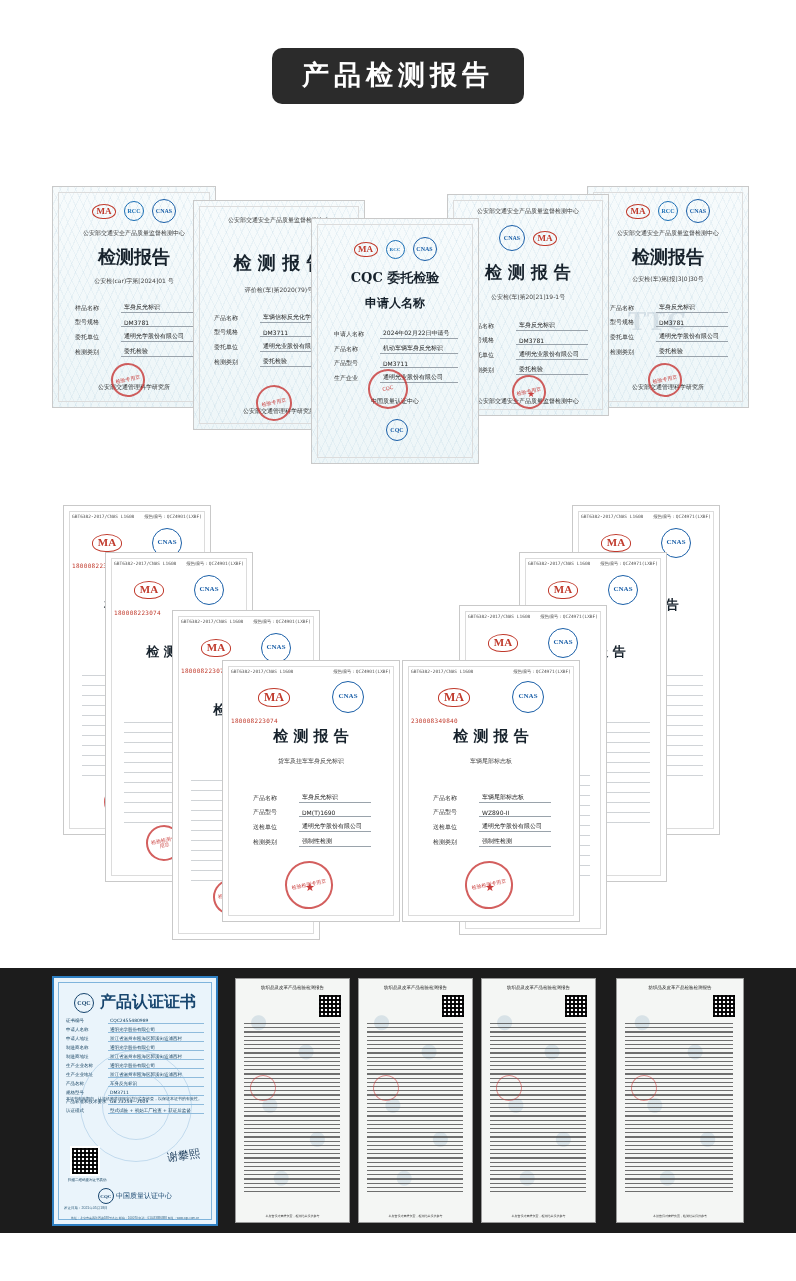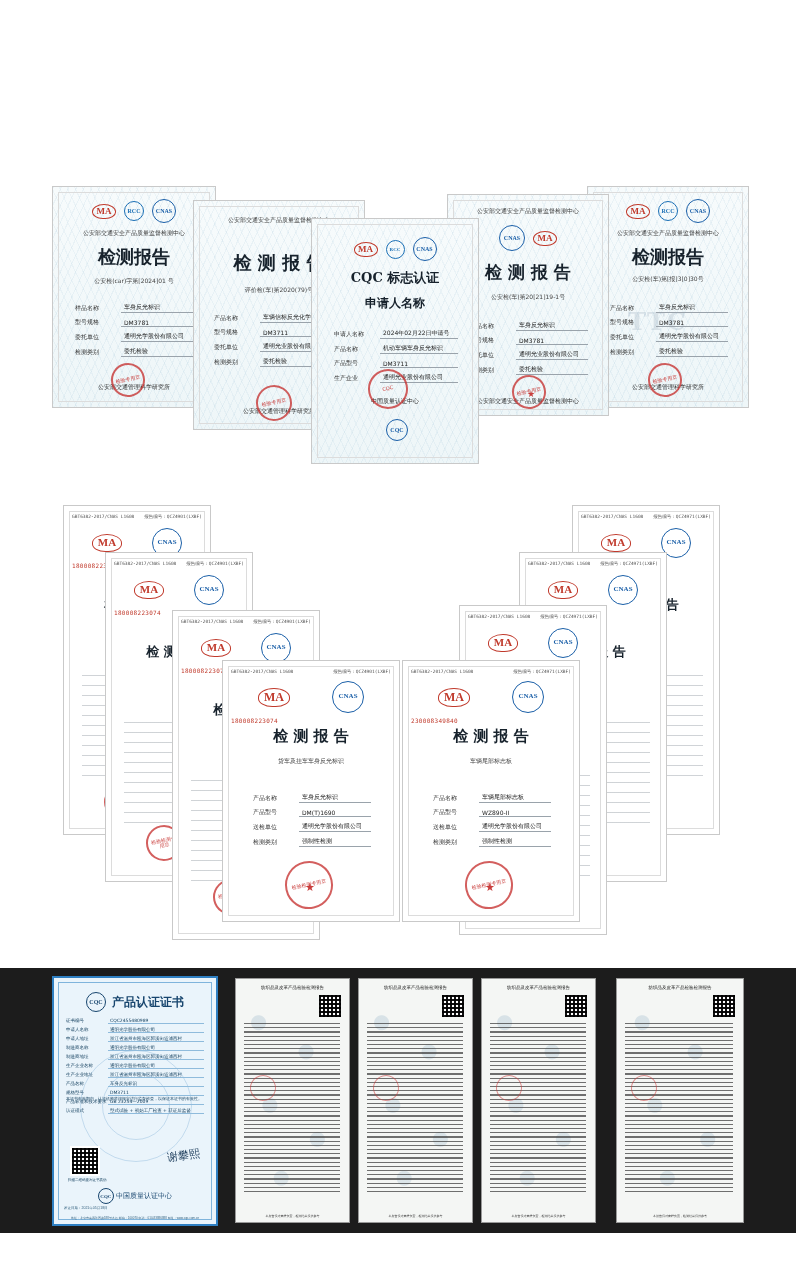--- a/index.html
+++ b/index.html
@@ -249,20 +249,23 @@
     border: 1.5px solid rgba(200,60,60,0.55);
     border-radius: 50%;
     transform: rotate(-15deg);
   }
 </style>
 </head>
 <body>
 
 <div class="page">
 
+  <div class="title-wrap">
+    <div class="title-badge">产品检测报告</div>
+  </div>
 
   <div class="sheet" style="left:587px; top:186px; width:162px; height:222px; z-index:1;">
     <div class="bg-guilloche"></div>
     <div class="inner-frame"></div>
     <div class="logo-row" style="top:12px;">
       <span class="logo-ma" style="width:24px;height:15px;font-size:9px;padding-top:2px;">MA</span>
       <span class="logo-rcc" style="width:20px;height:20px;font-size:6px;padding-top:6px;">RCC</span>
       <span class="logo-cnas" style="width:24px;height:24px;font-size:6px;padding-top:8px;">CNAS</span>
     </div>
     <div class="sheet-head" style="top:42px;">公安部交通安全产品质量监督检测中心</div>
@@ -386,21 +389,21 @@
   </div>
 
   <div class="sheet" style="left:311px; top:218px; width:168px; height:246px; z-index:5;">
     <div class="bg-guilloche"></div>
     <div class="inner-frame"></div>
     <div class="logo-row" style="top:18px;">
       <span class="logo-ma" style="width:24px;height:15px;font-size:9px;padding-top:2px;">MA</span>
       <span class="logo-rcc" style="width:19px;height:19px;font-size:5px;padding-top:6px;">RCC</span>
       <span class="logo-cnas" style="width:24px;height:24px;font-size:6px;padding-top:8px;">CNAS</span>
     </div>
-    <div class="sheet-title" style="top:50px; font-size:13px;">CQC 标志认证</div>
+    <div class="sheet-title" style="top:50px; font-size:13px;">CQC 委托检验</div>
     <div class="sheet-title" style="top:76px; font-size:12px;">申请人名称</div>
     <div class="field-list" style="left:22px; top:110px; width:124px;">
       <div class="field-row">
           <span class="field-label">申请人名称</span>
           <span class="field-value">2024年02月22日申请号</span>
         </div>
       <div class="field-row">
           <span class="field-label">产品名称</span>
           <span class="field-value">机动车辆车身反光标识</span>
         </div>
@@ -570,21 +573,21 @@
 
   <div class="dark-band">
 
     <div class="cqc-cert" style="left:52px; top:8px; width:166px; height:250px;">
       <div class="cqc-inner"></div>
       <div class="cqc-globe" style="left:26px; top:72px; width:112px; height:112px;"></div>
       <div class="cqc-globe" style="left:48px; top:94px; width:68px; height:68px;"></div>
 
       <div style="position:absolute; left:0; right:0; top:14px; display:flex; justify-content:center; align-items:center; gap:6px;">
         <span class="logo-cnas" style="width:20px;height:20px;font-size:6px;padding-top:6px;color:#17456e;border-color:#17456e;">CQC</span>
-        <span class="cqc-title" style="position:static; font-size:12px;">产品认证证书</span>
+        <span class="cqc-title" style="position:static; font-size:16px;">产品认证证书</span>
       </div>
 
       <div style="position:absolute; left:12px; right:12px; top:40px;">
         <div class="cqc-row">
             <span class="k">证书编号</span>
             <span class="v">CQC2455480989</span>
           </div>
         <div class="cqc-row">
             <span class="k">申请人名称</span>
             <span class="v">通明光学股份有限公司</span>

